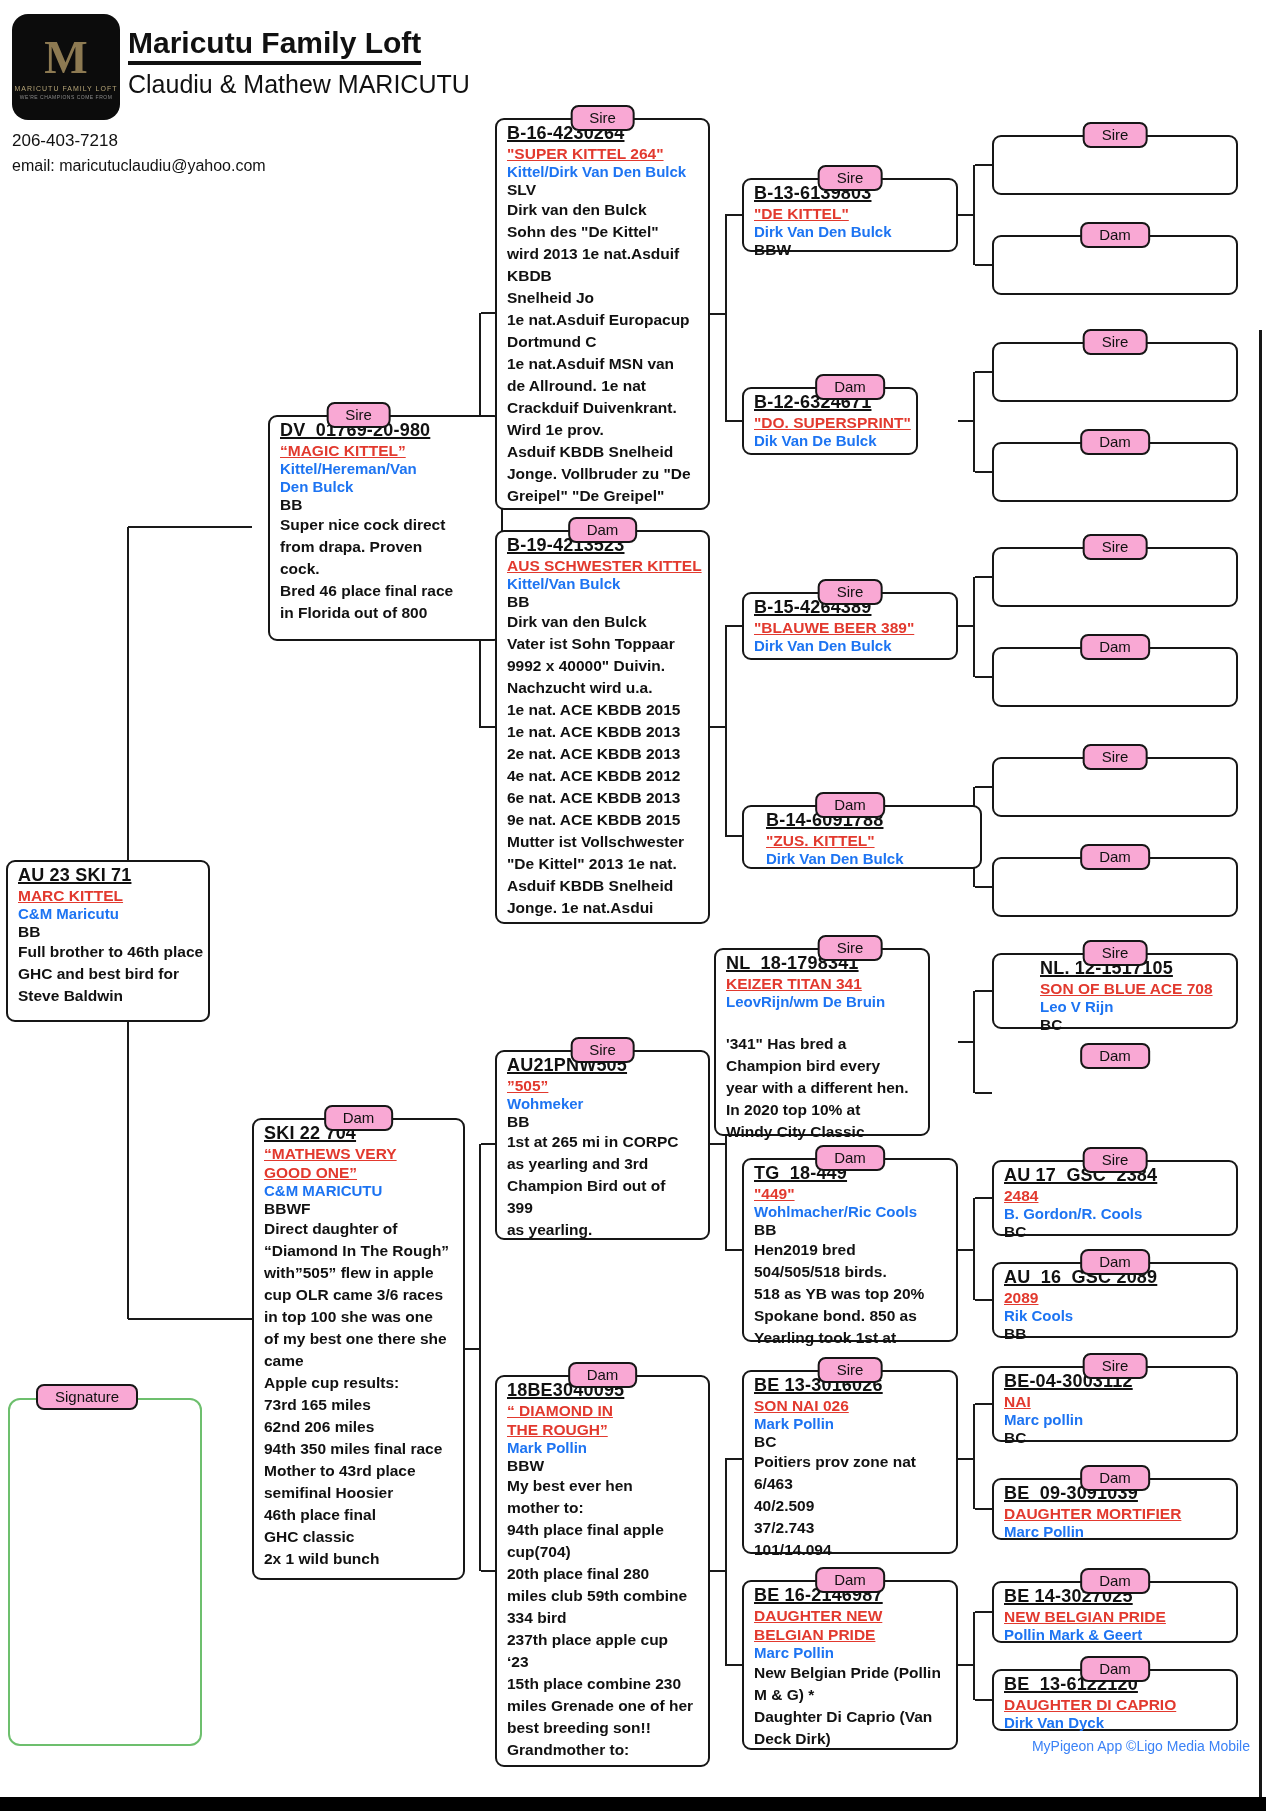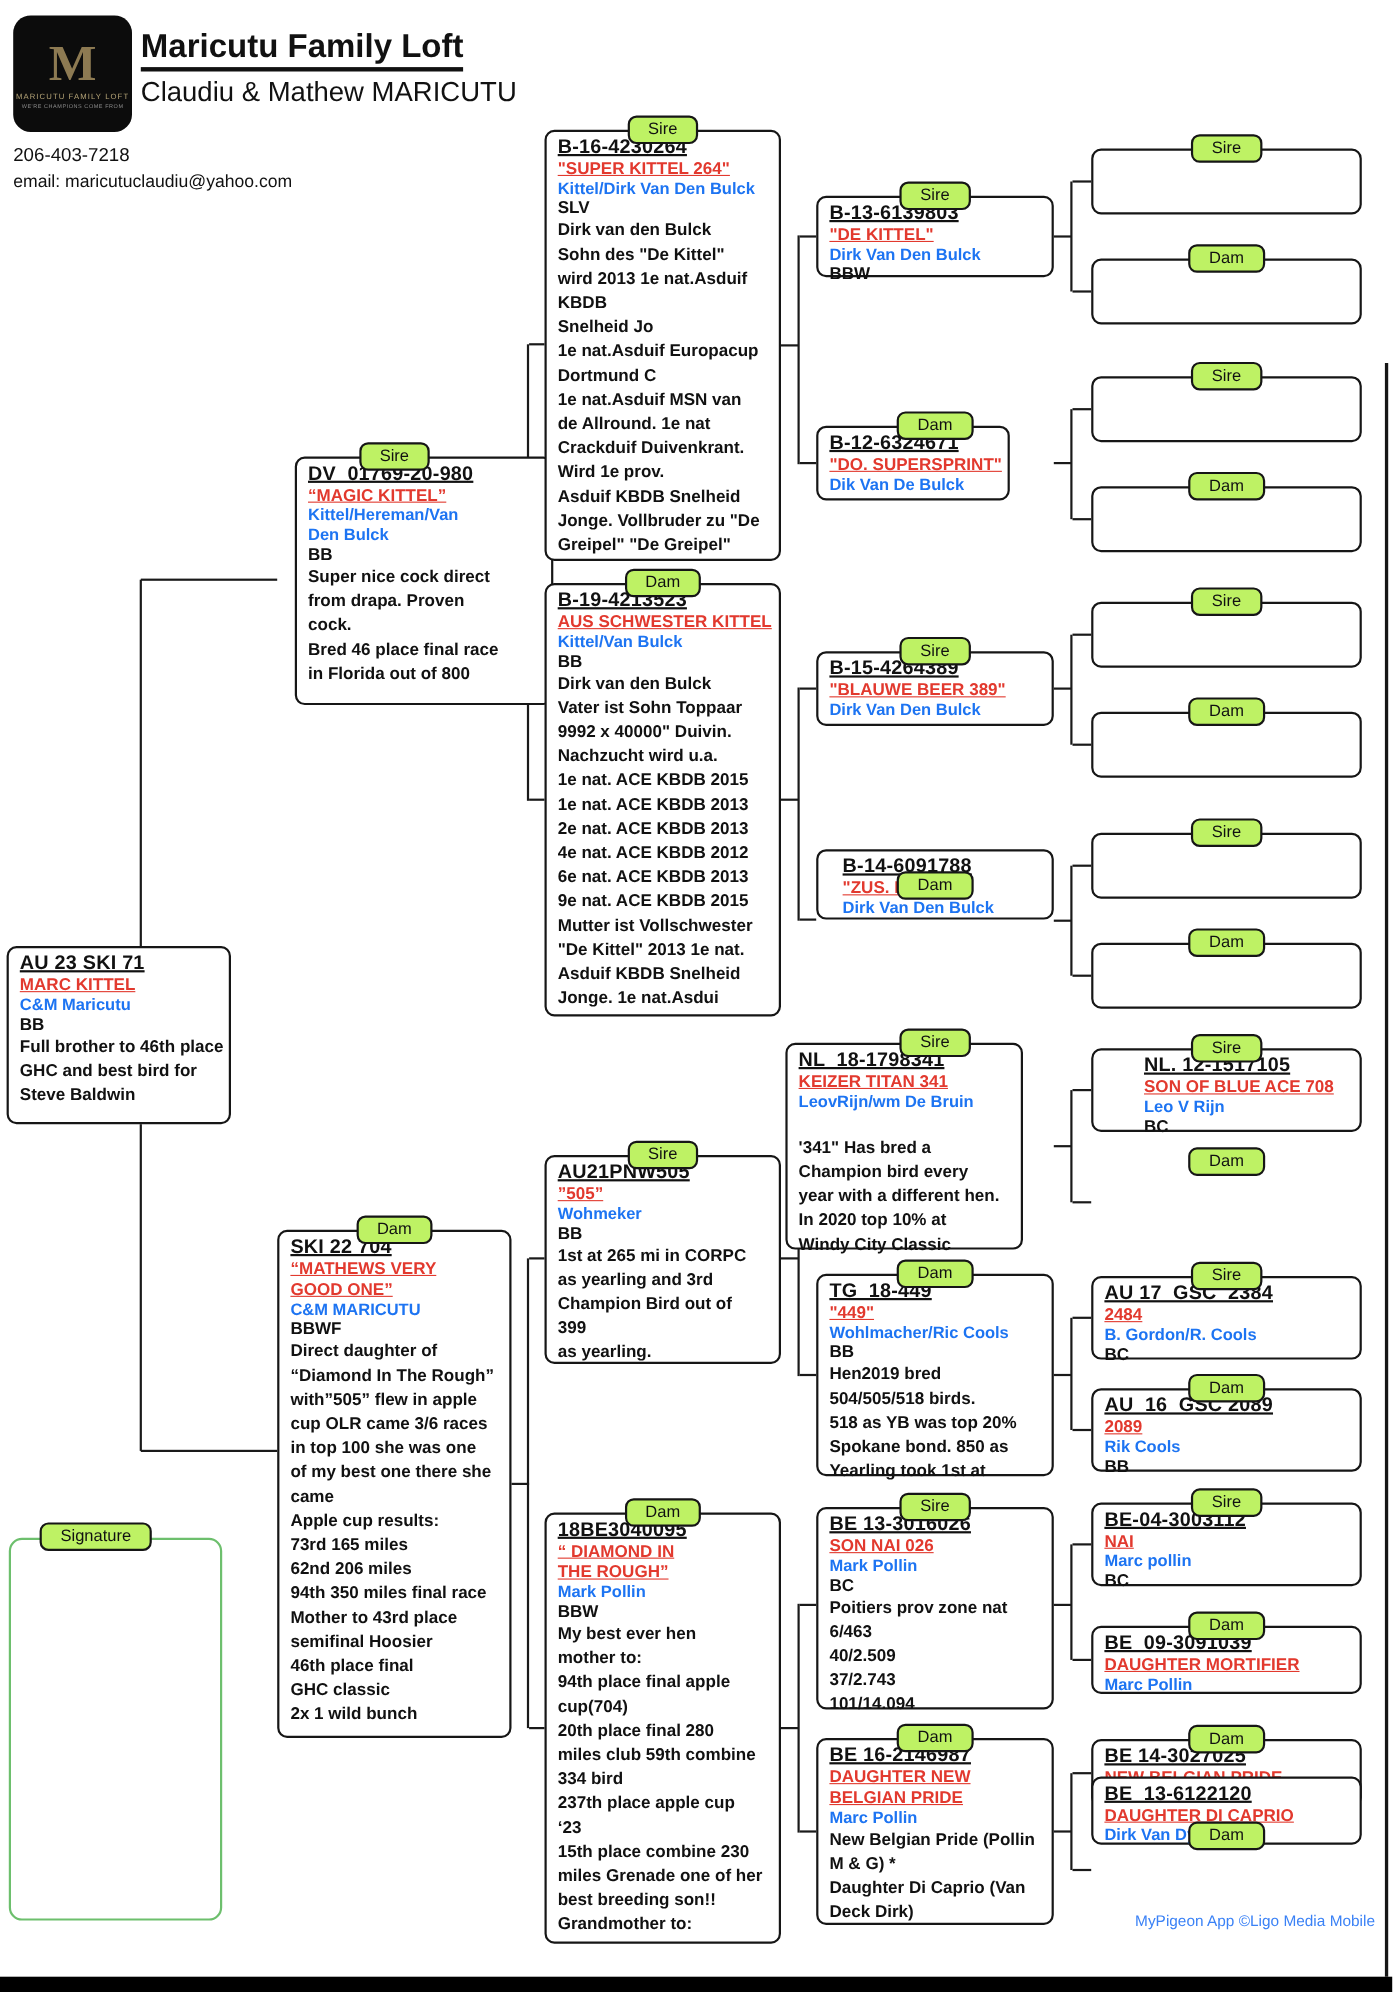--- a/index.html
+++ b/index.html
@@ -23,21 +23,21 @@
   }
   .hdr-sub { position:absolute; left:128px; top:70px; font-size:25px; font-weight:500; white-space:pre; }
   .hdr-phone { position:absolute; left:12px; top:131px; font-size:17px; }
   .hdr-email { position:absolute; left:12px; top:157px; font-size:16px; }
   
   .box {
     position:absolute; background:#fff; border:2px solid #161616; border-radius:9px;
     padding:3px 10px; box-sizing:border-box; z-index:2;
   }
   .tab {
-    position:absolute; background:#bef264; border:2px solid #161616; border-radius:8px;
+    position:absolute; background:#f9a8d4; border:2px solid #161616; border-radius:8px;
     height:26px; line-height:22px; font-size:15px; font-weight:500; text-align:center;
     padding:0 17px; box-sizing:border-box; transform:translateX(-50%); z-index:3; white-space:pre;
   }
   .ln { white-space:pre; overflow:visible; }
   .ln-title { font-size:18px; font-weight:700; line-height:21px; text-decoration:underline; text-decoration-thickness:2px; letter-spacing:0.2px; }
   .ln-red   { color:var(--red); font-size:15.5px; font-weight:600; line-height:19px; text-decoration:underline; }
   .ln-blue  { color:var(--blue); font-size:15px; font-weight:700; line-height:18px; }
   .ln-color { font-size:15.5px; font-weight:600; line-height:18px; }
   .ln-body  { font-size:15.5px; font-weight:600; line-height:22px; min-height:22px; }
   .cline { position:absolute; background:#1a1a1a; z-index:1; }
@@ -208,21 +208,21 @@
       <div class="ln ln-red">"DO. SUPERSPRINT"</div>
       <div class="ln ln-blue">Dik Van De Bulck</div>
     </div>
     <div class="tab" style="left: 850px; top: 374px;">Dam</div>
     <div class="box" style="left: 742px; top: 592px; width: 216px; height: 68px;">
       <div class="ln ln-title">B-15-4264389</div>
       <div class="ln ln-red">"BLAUWE BEER 389"</div>
       <div class="ln ln-blue">Dirk Van Den Bulck</div>
     </div>
     <div class="tab" style="left: 850px; top: 579px;">Sire</div>
-    <div class="box" style="left: 742px; top: 772px; width: 216px; height: 64px; padding-left: 22px;">
+    <div class="box" style="left: 742px; top: 805px; width: 240px; height: 64px; padding-left: 22px;">
       <div class="ln ln-title">B-14-6091788</div>
       <div class="ln ln-red">"ZUS. KITTEL"</div>
       <div class="ln ln-blue">Dirk Van Den Bulck</div>
     </div>
     <div class="tab" style="left: 850px; top: 792px;">Dam</div>
     <div class="box" style="left: 714px; top: 948px; width: 216px; height: 188px;">
       <div class="ln ln-title">NL  18-1798341</div>
       <div class="ln ln-red">KEIZER TITAN 341</div>
       <div class="ln ln-blue">LeovRijn/wm De Bruin</div>
       <div class="ln ln-body"></div>
@@ -318,21 +318,21 @@
       <div class="ln ln-red">DAUGHTER MORTIFIER</div>
       <div class="ln ln-blue">Marc Pollin</div>
     </div>
     <div class="tab" style="left: 1115px; top: 1465px;">Dam</div>
     <div class="box" style="left: 992px; top: 1581px; width: 246px; height: 62px;">
       <div class="ln ln-title">BE 14-3027025</div>
       <div class="ln ln-red">NEW BELGIAN PRIDE</div>
       <div class="ln ln-blue">Pollin Mark &amp; Geert</div>
     </div>
     <div class="tab" style="left: 1115px; top: 1568px;">Dam</div>
-    <div class="box" style="left: 992px; top: 1615px; width: 246px; height: 62px;">
+    <div class="box" style="left: 992px; top: 1669px; width: 246px; height: 62px;">
       <div class="ln ln-title">BE  13-6122120</div>
       <div class="ln ln-red">DAUGHTER DI CAPRIO</div>
       <div class="ln ln-blue">Dirk Van Dyck</div>
     </div>
     <div class="tab" style="left: 1115px; top: 1656px;">Dam</div>
     <div class="cline" style="left: 128px; top: 526px; width: 124px; height: 2px;"></div>
     <div class="cline" style="left: 127px; top: 527px; width: 2px; height: 333px;"></div>
     <div class="cline" style="left: 127px; top: 1022px; width: 2px; height: 297px;"></div>
     <div class="cline" style="left: 128px; top: 1318px; width: 124px; height: 2px;"></div>
     <div class="cline" style="left: 465px; top: 526px; width: 16px; height: 2px;"></div>

